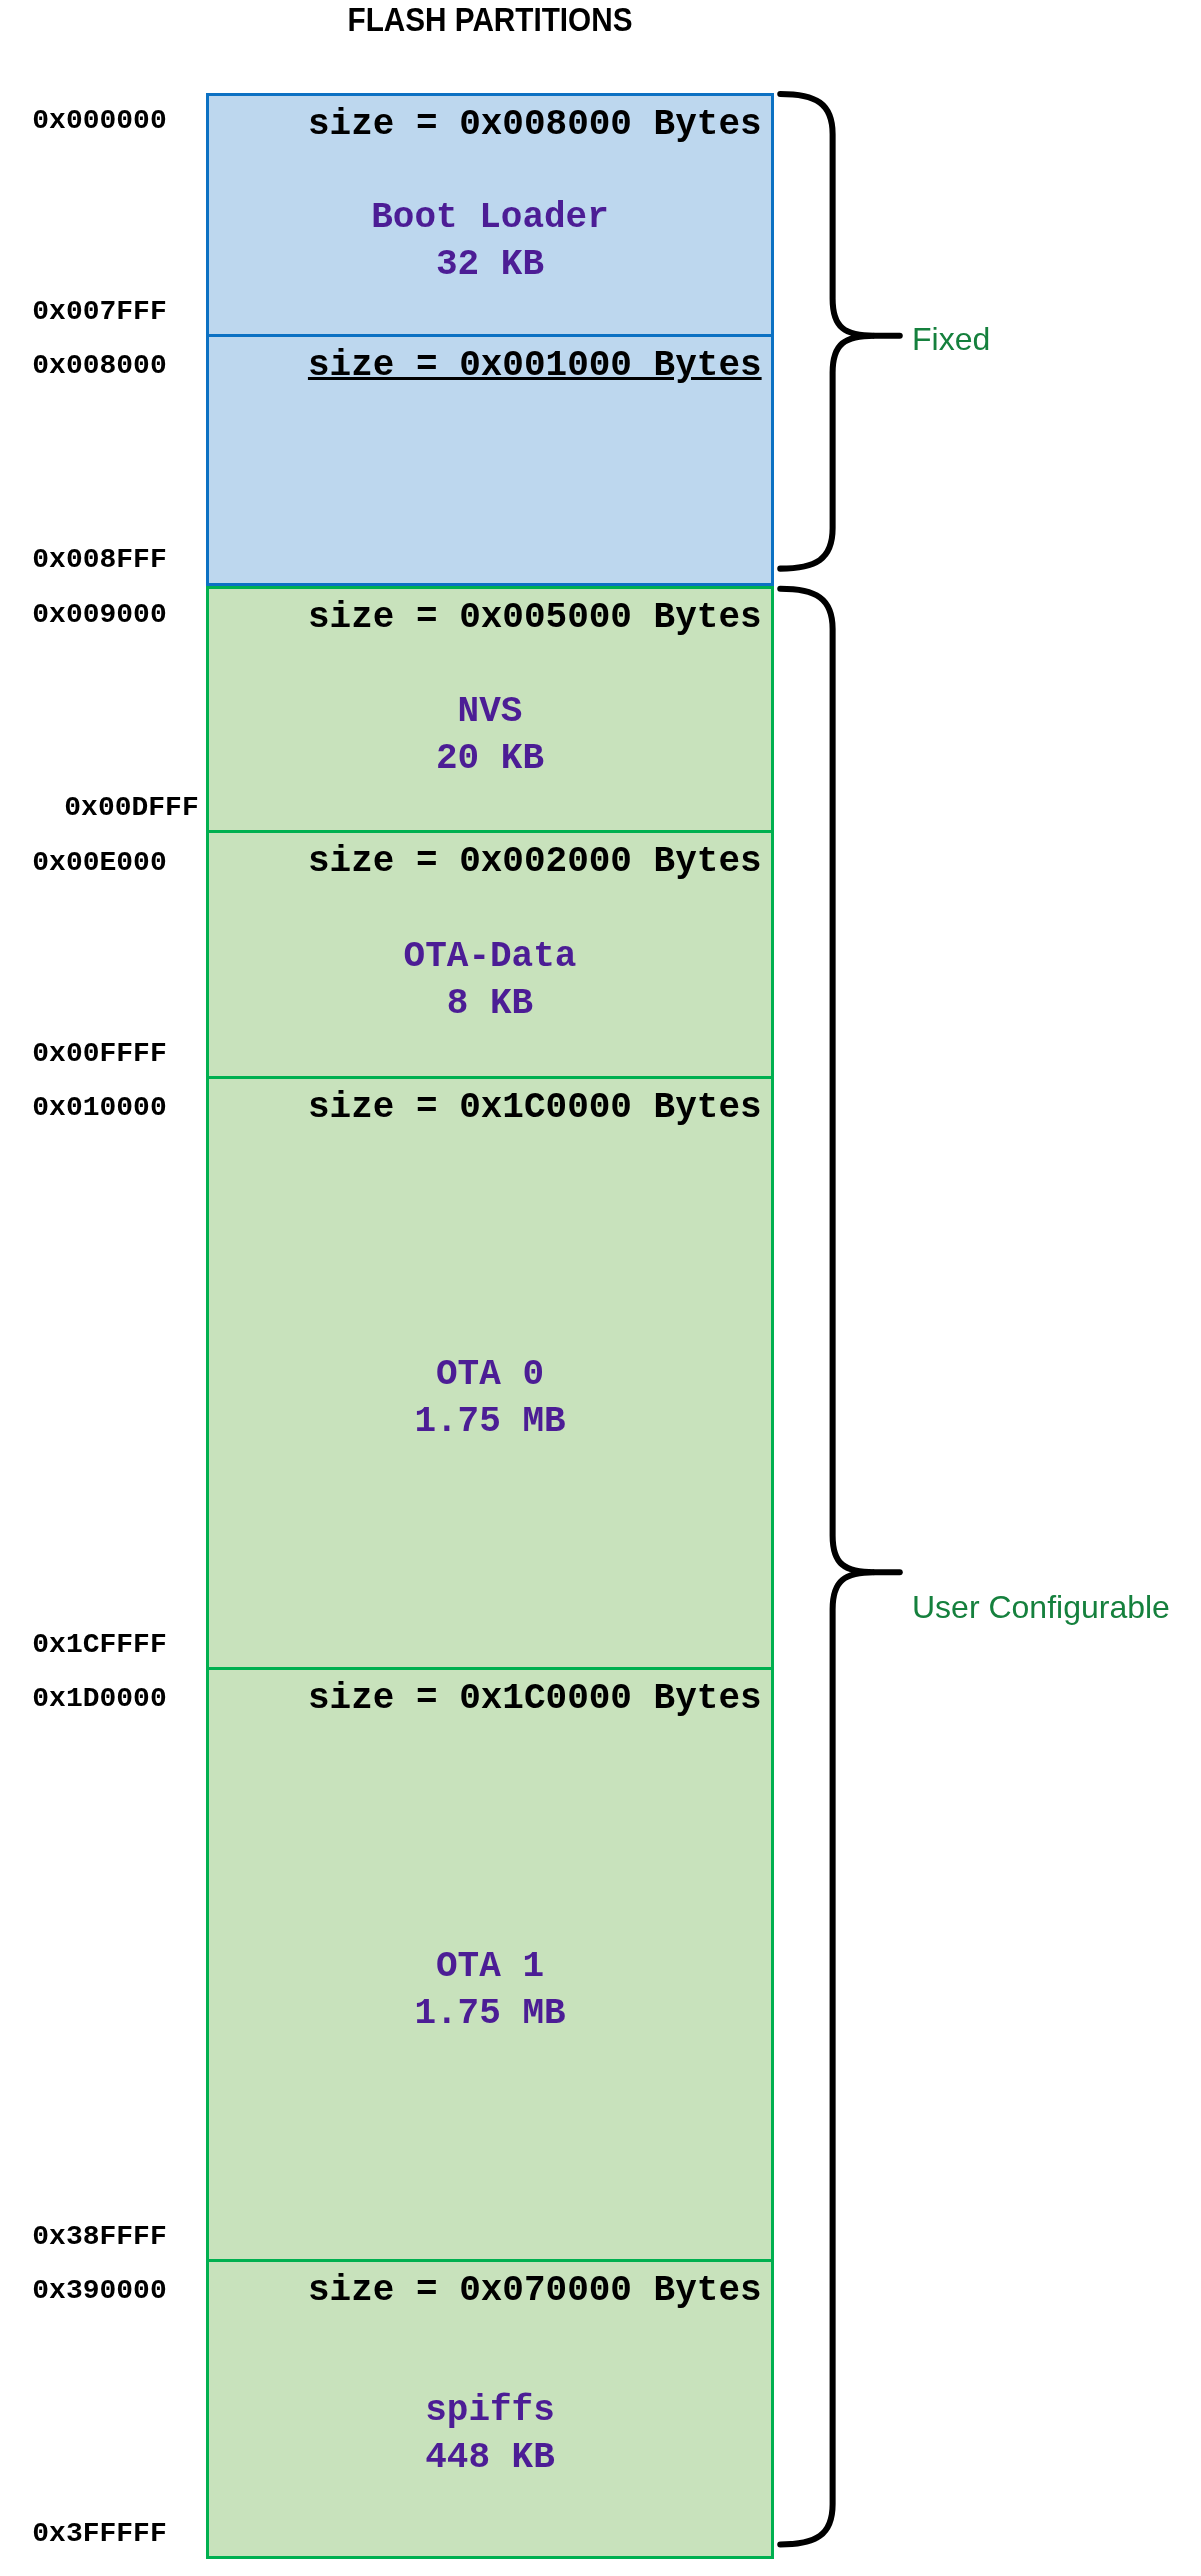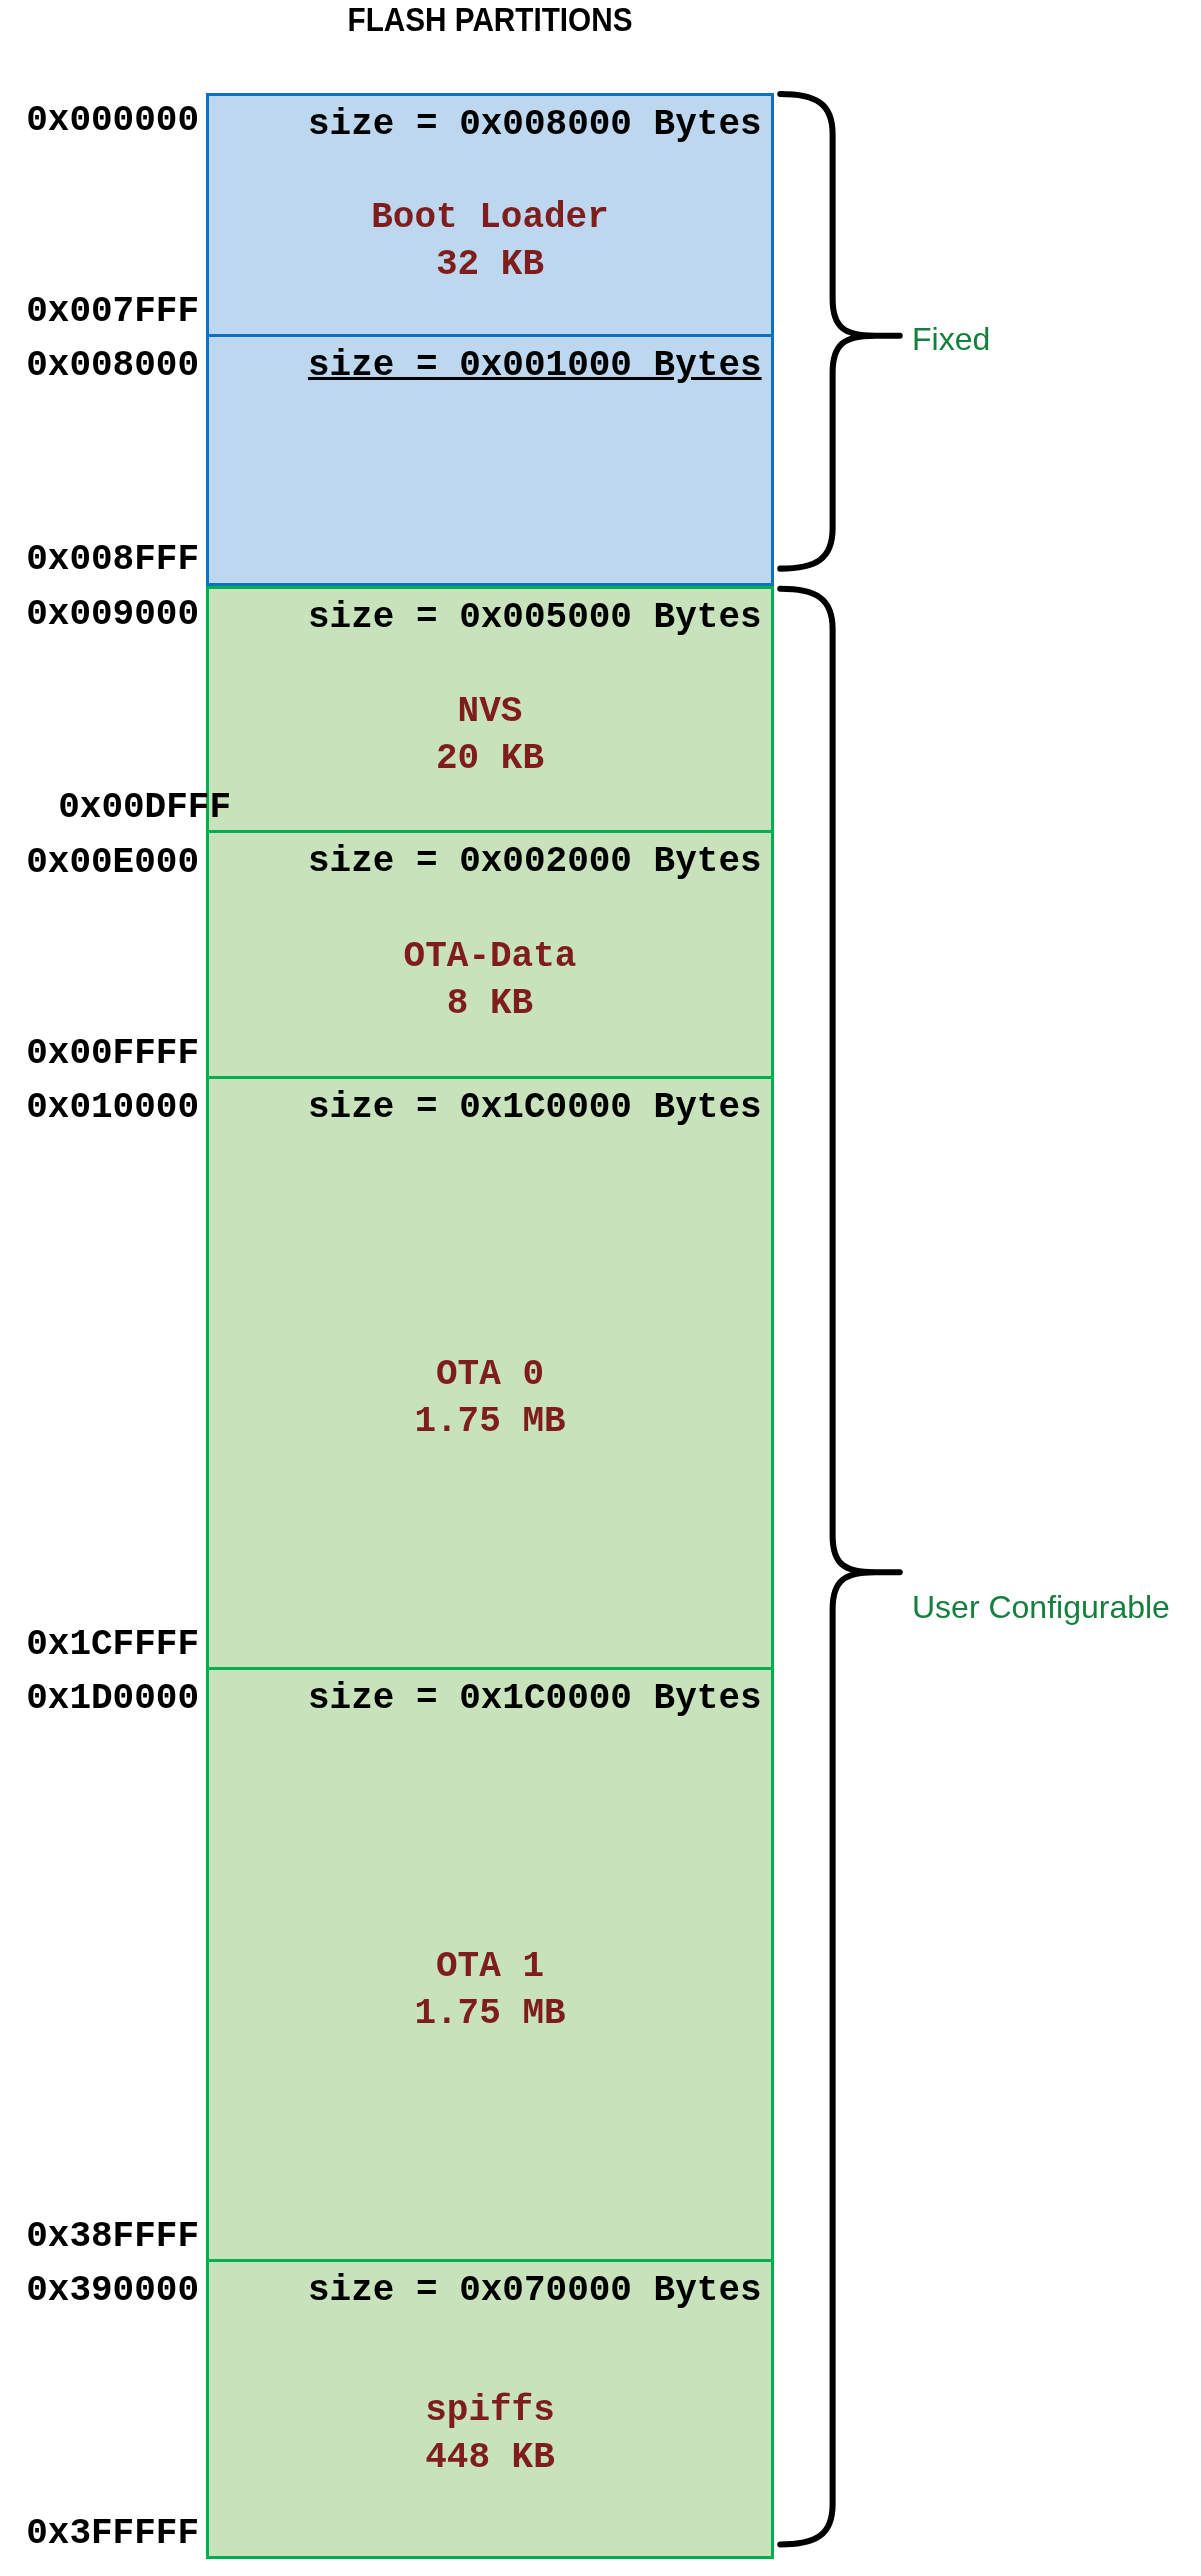--- a/index.html
+++ b/index.html
@@ -51,31 +51,31 @@
     display: flex;
     flex-direction: column;
     align-items: center;
     justify-content: center;
   }
   .part-name, .part-human {
     font-family: "Liberation Mono", monospace;
     font-weight: bold;
     font-size: 36px;
     line-height: 47px;
-    color: #7f1d1d;
+    color: #4c1d95;
     white-space: nowrap;
     text-align: center;
   }
   .addr-label {
     position: absolute;
     left: 0; width: 199px;
-    text-align: right;
+    text-align: center;
     font-family: "Liberation Mono", monospace;
     font-weight: bold;
-    font-size: 36px;
+    font-size: 28px;
     line-height: 44px;
     color: #000;
     white-space: nowrap;
   }
   .brace-label {
     position: absolute;
     left: 912px;
     font-family: "Liberation Sans", sans-serif;
     font-weight: normal;
     font-size: 32px;

